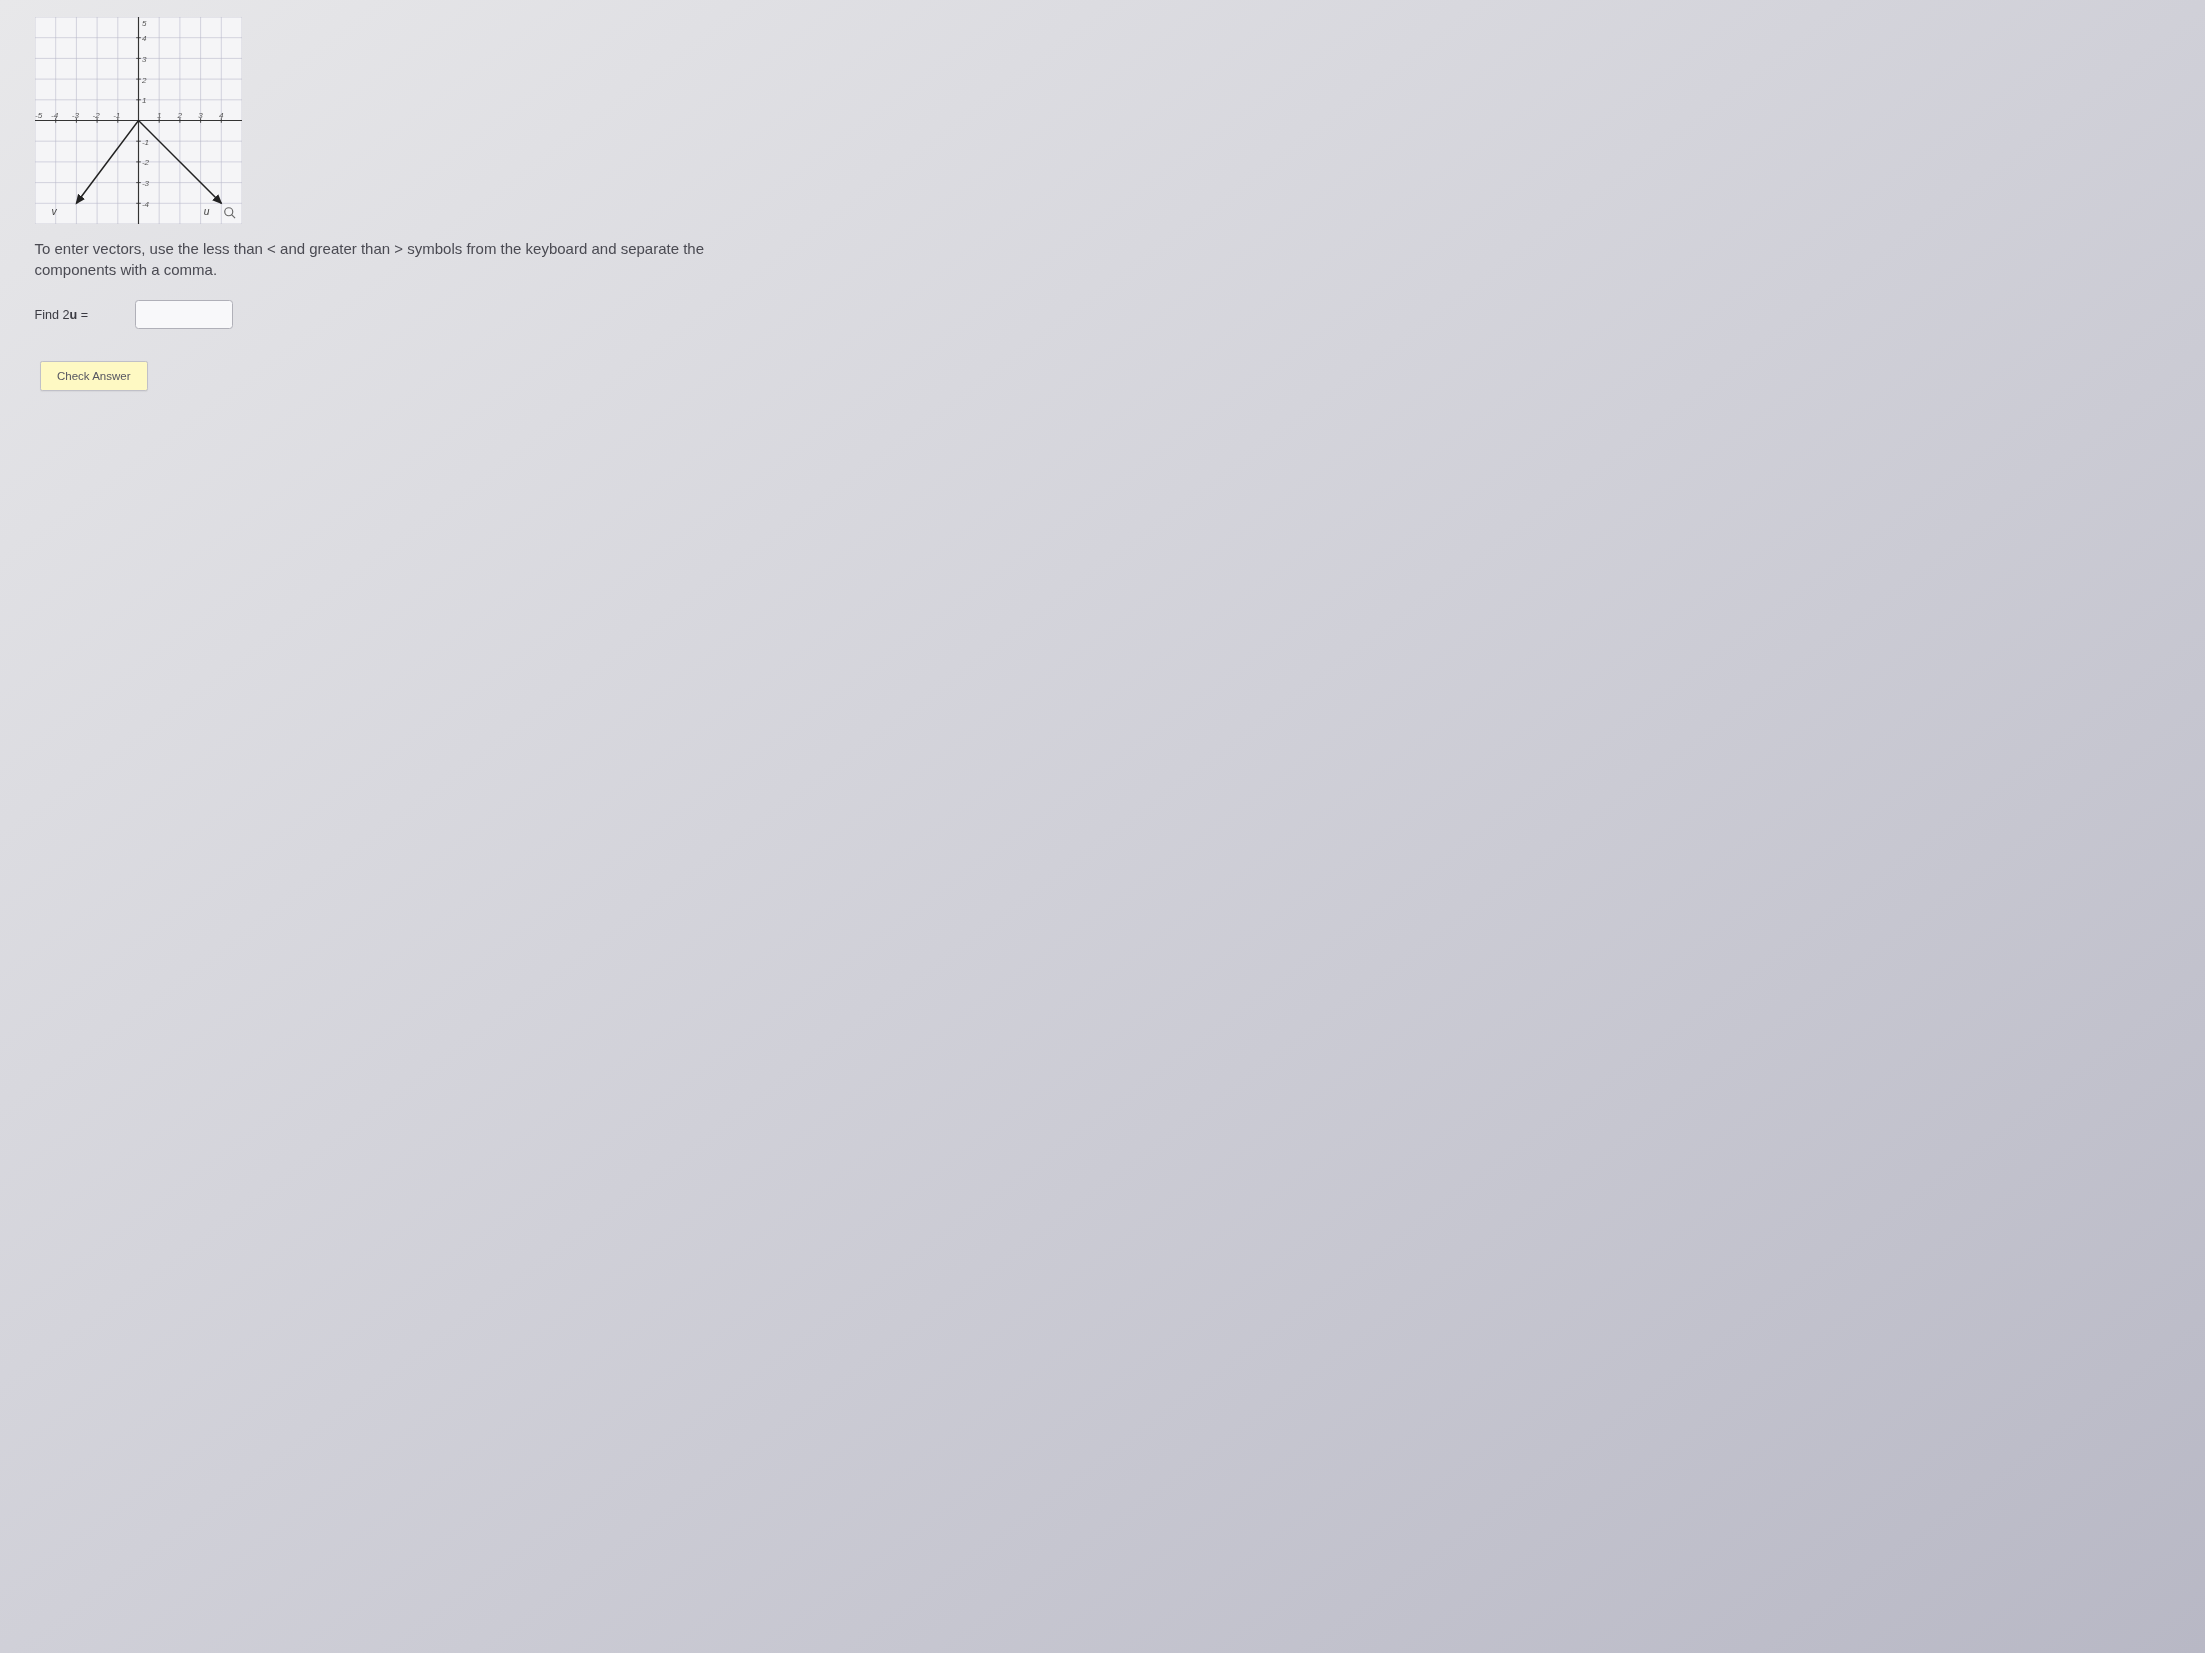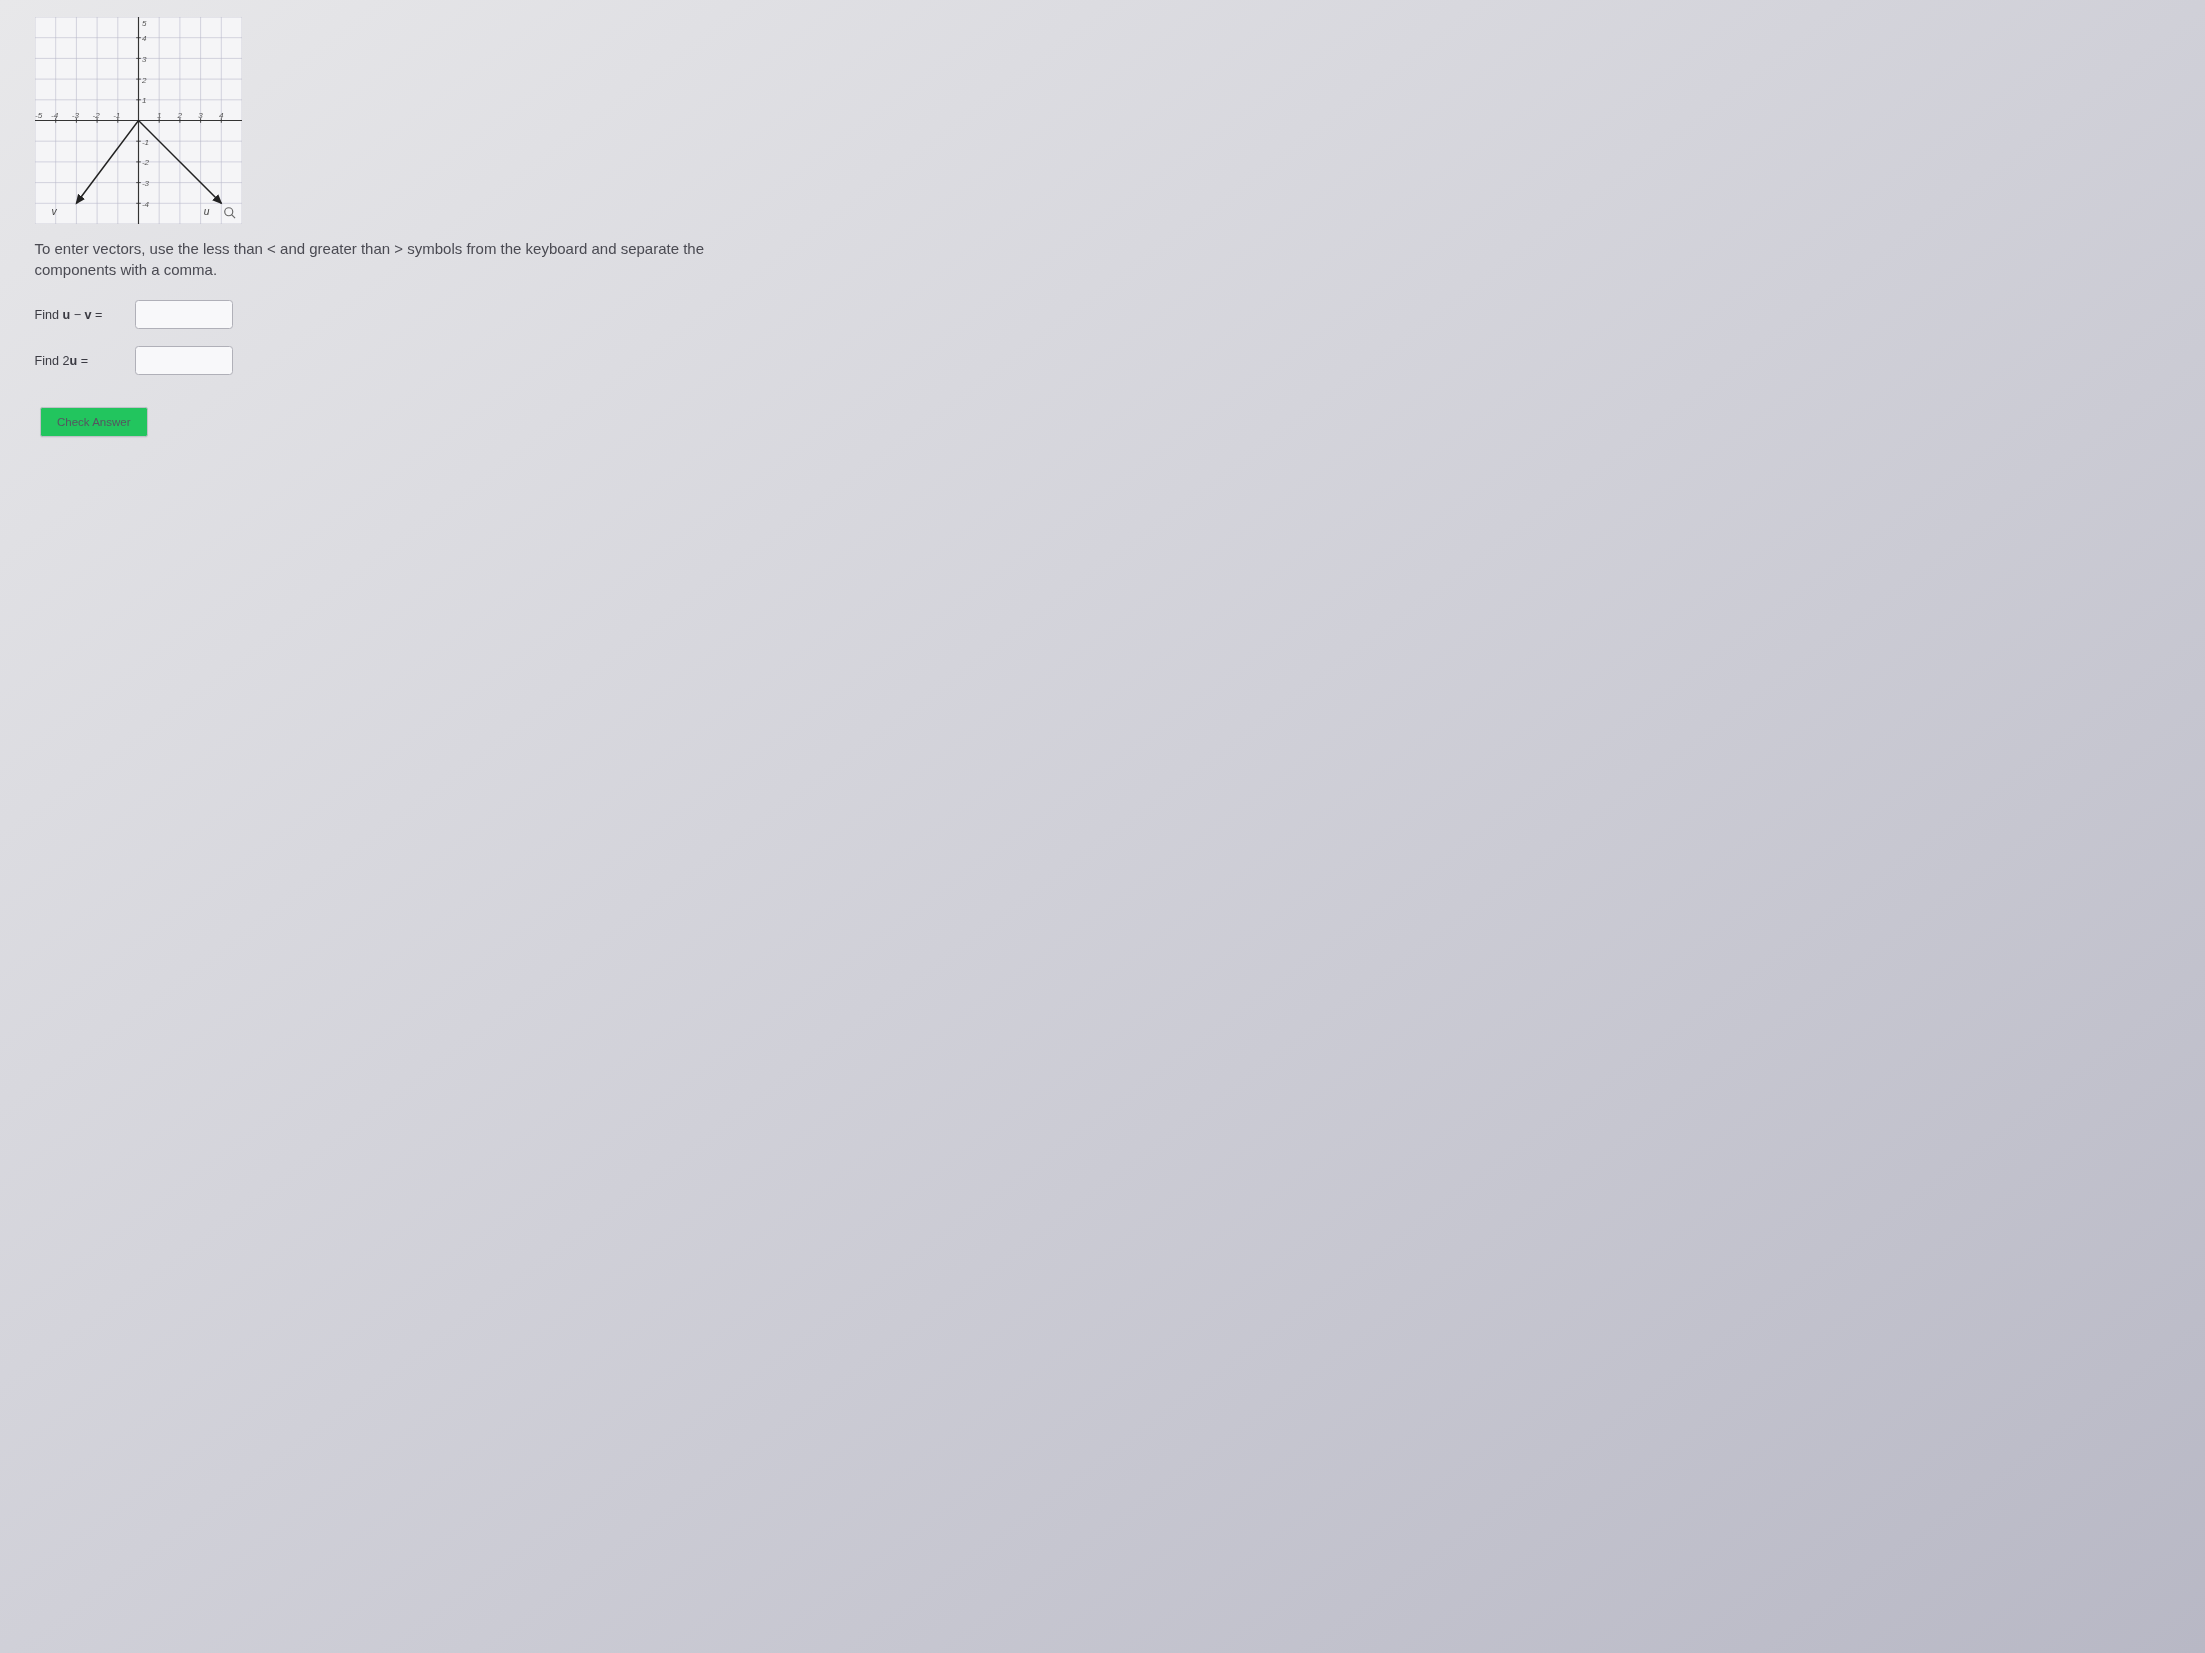--- a/index.html
+++ b/index.html
@@ -63,21 +63,21 @@
       background: #f8f8fa;
       font-size: 10.3px;
       padding: 0 5.7px;
     }
     .check-button {
       margin-top: 14.4px;
       margin-left: 17px;
       padding: 8px 16px;
       font-size: 11.5px;
       color: #555560;
-      background: #22c55e;
+      background: #fef9c3;
       border: 0.6px solid #c0c0c8;
       border-radius: 2.3px;
       cursor: pointer;
       box-shadow: 0 0.6px 1.1px rgba(0,0,0,0.05);
     }
     .vector-label-u {
       position: absolute;
       bottom: 6.9px;
       right: 32px;
       font-style: italic;
@@ -189,26 +189,20 @@
       <svg viewBox="0 0 24 24" fill="none" stroke="#666" stroke-width="2">
         <circle cx="10" cy="10" r="7"></circle>
         <line x1="15" y1="15" x2="21" y2="21"></line>
       </svg>
     </span>
   </div>
 
   <p class="instructions">To enter vectors, use the less than &lt; and greater than &gt; symbols from the keyboard and separate the components with a comma.</p>
 
 
-  <div class="question-row">
-    <span class="question-label">
-      <span>Find </span><span class="math-bold">u</span> − <span class="math-bold">v</span> =
-    </span>
-    <input type="text" class="answer-input" style="">
-  </div>
 
 
   <div class="question-row">
     <span class="question-label">
       <span>Find </span>2<span class="math-bold">u</span> =
     </span>
     <input type="text" class="answer-input" style="">
   </div>
 
   <button class="check-button">Check Answer</button>

